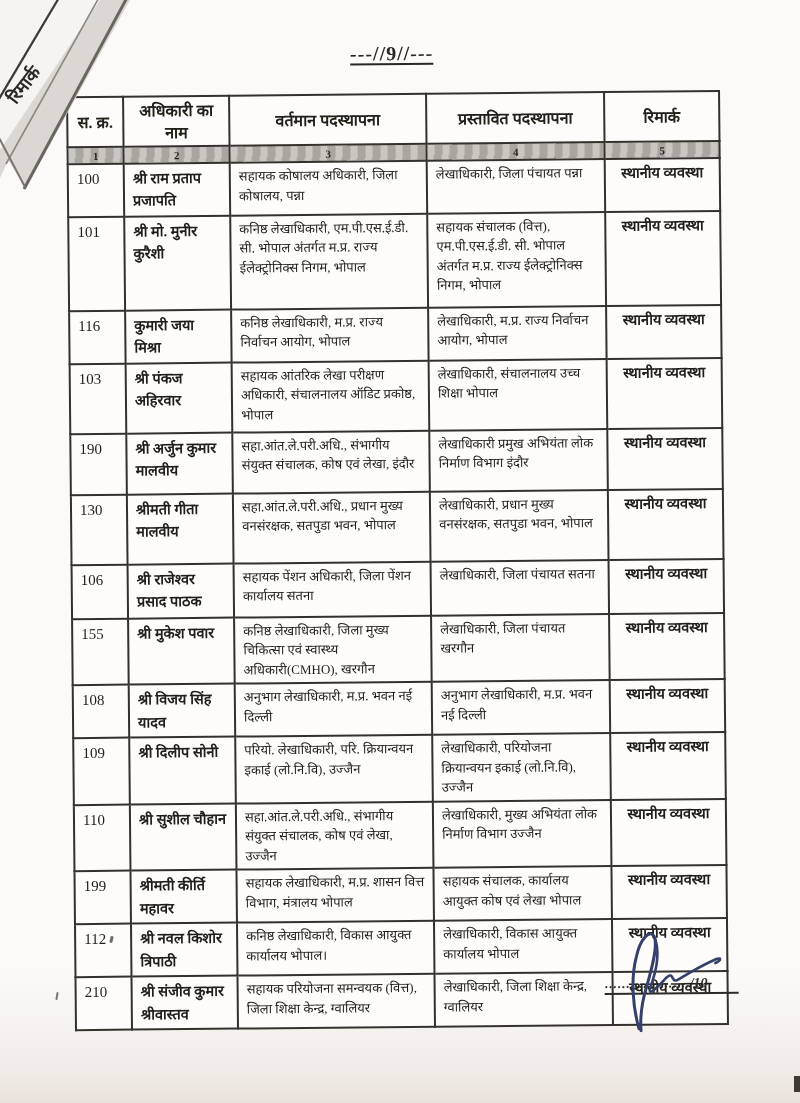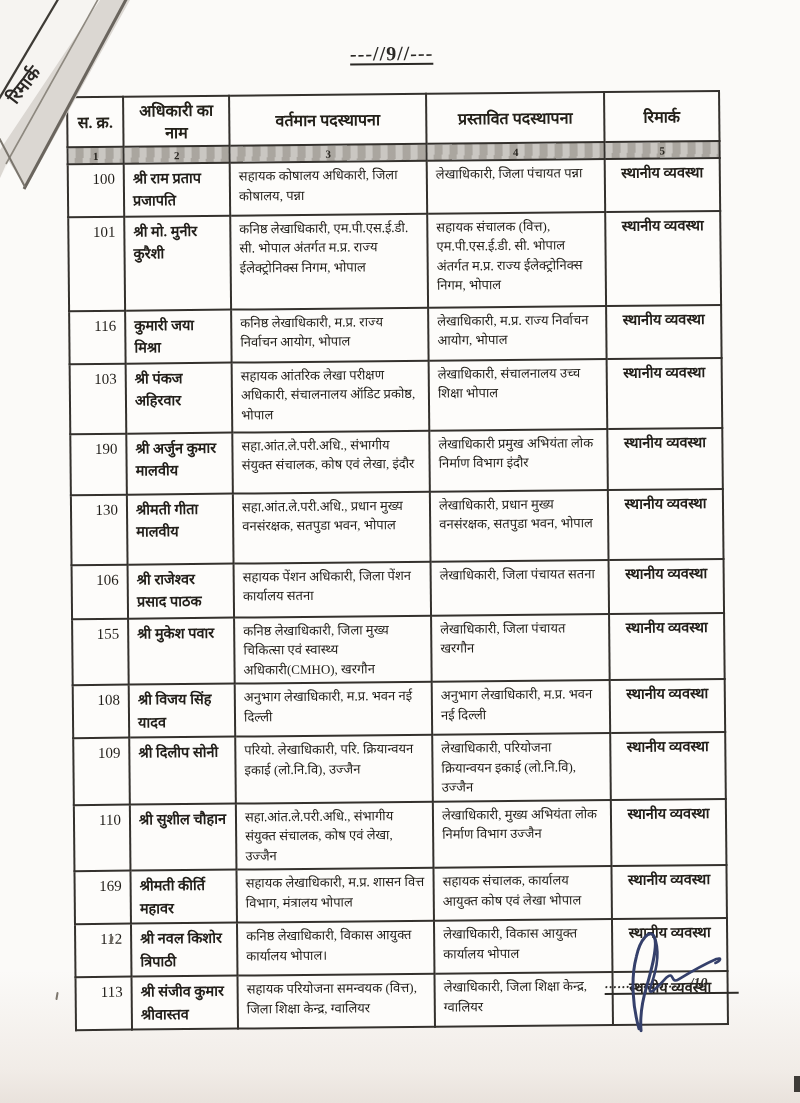--- a/index.html
+++ b/index.html
@@ -36,21 +36,21 @@
     height:33px;padding:2px 4px;color:#232019;
   }
   tr.colnum-row td{
     height:15px;padding:0 2px;text-align:center;vertical-align:middle;
     font-size:11px;font-weight:700;color:#2a2722;
     background:
       repeating-linear-gradient(93deg, rgba(255,255,255,.28) 0 7px, rgba(120,114,106,.18) 7px 15px),
       var(--band-gray,#b5b1ab);
   }
   tbody td{font-size:13px;line-height:1.5;color:#211e19;}
-  td.c-sno{text-align:right;font-size:15px;padding-top:5px;}
+  td.c-sno{text-align:left;font-size:15px;padding-top:5px;}
   td.c-name{font-weight:700;font-size:14.5px;line-height:1.55;}
   td.c-current, td.c-proposed{font-weight:500;}
   td.c-remark{font-weight:700;font-size:14.5px;text-align:center;vertical-align:middle;}
   tbody tr:last-child td.c-remark{vertical-align:top;padding-top:5px;}
   tbody tr:nth-child(1){height:51px}
   tbody tr:nth-child(2){height:94px}
   tbody tr:nth-child(3){height:43px}
   tbody tr:nth-child(4){height:70px}
   tbody tr:nth-child(5){height:61px}
   tbody tr:nth-child(6){height:70px}
@@ -188,35 +188,35 @@
           <td class="c-remark">स्थानीय व्यवस्था</td>
         </tr>
         <tr>
           <td class="c-sno">110</td>
           <td class="c-name">श्री सुशील चौहान</td>
           <td class="c-current">सहा.आंत.ले.परी.अधि., संभागीय संयुक्त संचालक, कोष एवं लेखा, उज्जैन</td>
           <td class="c-proposed">लेखाधिकारी, मुख्य अभियंता लोक निर्माण विभाग उज्जैन</td>
           <td class="c-remark">स्थानीय व्यवस्था</td>
         </tr>
         <tr>
-          <td class="c-sno">169</td>
+          <td class="c-sno">199</td>
           <td class="c-name">श्रीमती कीर्ति महावर</td>
           <td class="c-current">सहायक लेखाधिकारी, म.प्र. शासन वित्त विभाग, मंत्रालय भोपाल</td>
           <td class="c-proposed">सहायक संचालक, कार्यालय आयुक्त कोष एवं लेखा भोपाल</td>
           <td class="c-remark">स्थानीय व्यवस्था</td>
         </tr>
         <tr>
           <td class="c-sno">112</td>
           <td class="c-name">श्री नवल किशोर त्रिपाठी</td>
           <td class="c-current">कनिष्ठ लेखाधिकारी, विकास आयुक्त कार्यालय भोपाल।</td>
           <td class="c-proposed">लेखाधिकारी, विकास आयुक्त कार्यालय भोपाल</td>
           <td class="c-remark">स्थानीय व्यवस्था</td>
         </tr>
         <tr>
-          <td class="c-sno">113</td>
+          <td class="c-sno">210</td>
           <td class="c-name">श्री संजीव कुमार श्रीवास्तव</td>
           <td class="c-current">सहायक परियोजना समन्वयक (वित्त), जिला शिक्षा केन्द्र, ग्वालियर</td>
           <td class="c-proposed">लेखाधिकारी, जिला शिक्षा केन्द्र, ग्वालियर</td>
           <td class="c-remark">स्थानीय व्यवस्था</td>
         </tr>
       </tbody>
   </table>
 
   <div class="footer-line">
     <span class="dots">....................</span><span class="pageref">/10</span>

